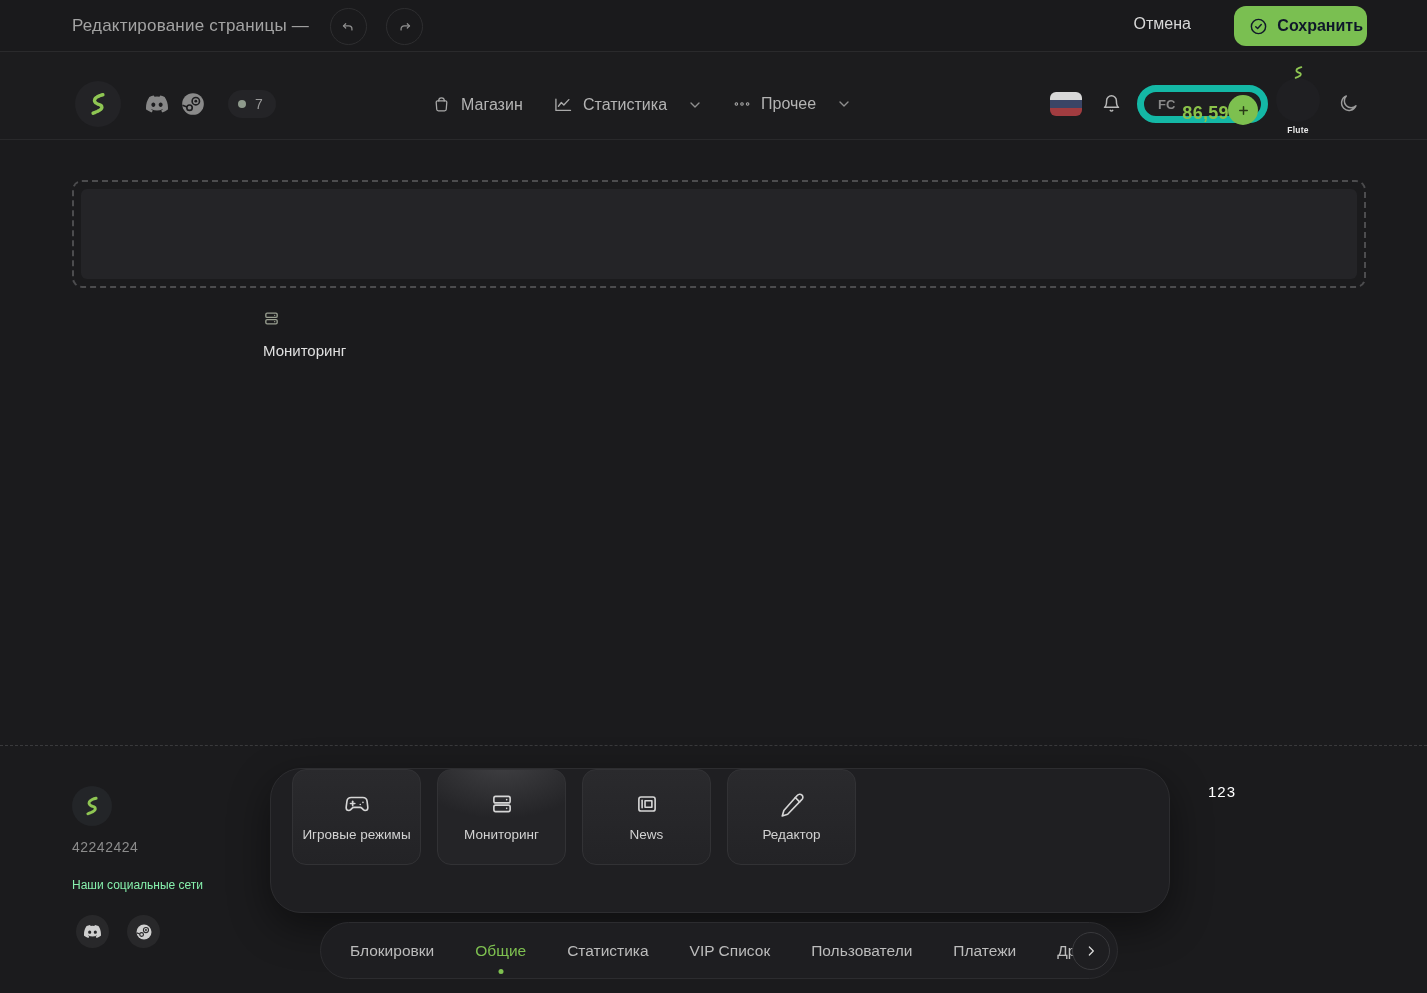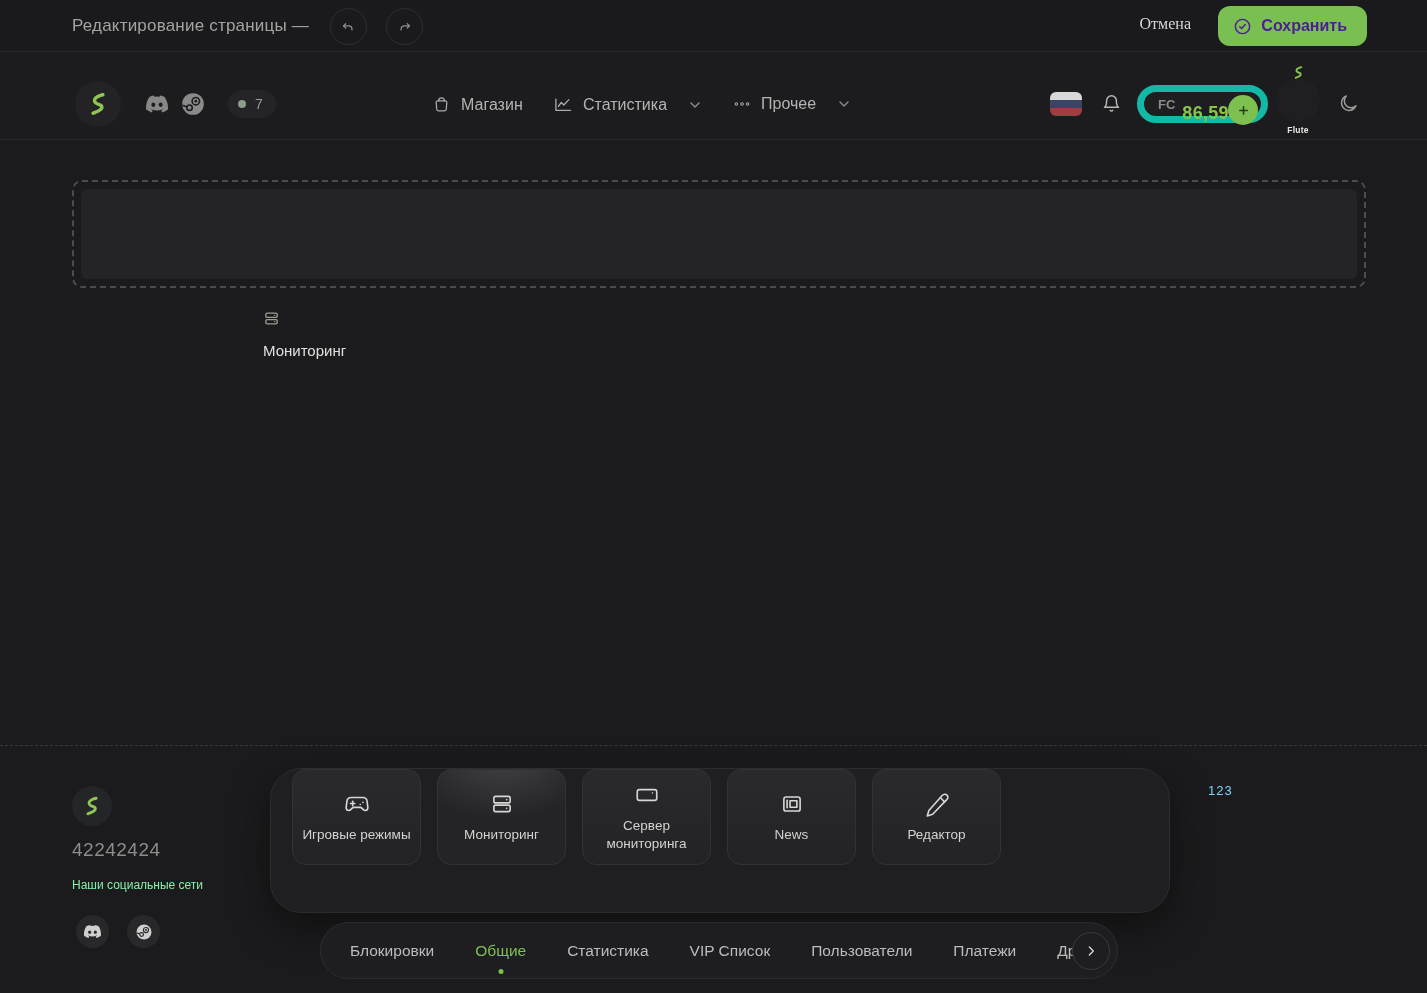--- a/index.html
+++ b/index.html
@@ -8,22 +8,22 @@
     position:relative; width:1427px; height:993px; overflow:hidden;
     background:#1b1b1d; font-family:"Liberation Sans", sans-serif;
   }
   svg { display:block; }
 
   
   .editor-bar { position:absolute; top:0; left:0; right:0; height:52px; background:#1a1a1c; border-bottom:1px solid #2a2a2c; }
   .editor-title { position:absolute; left:72px; top:16px; font-size:17px; color:#a3a3a3; font-weight:500; letter-spacing:.2px; }
   .icon-circle-btn { position:absolute; top:8px; width:37px; height:37px; border-radius:50%; border:1px solid #2e2e30; background:transparent; color:#8f8f8f; display:flex; align-items:center; justify-content:center; cursor:pointer; }
   .undo-btn { left:330px; } .redo-btn { left:386px; }
-  .cancel-btn { position:absolute; right:236px; top:15px; color:#d8d8d8; font-size:16px; background:none; border:none; cursor:pointer; font-family:Liberation Serif, serif; }
-  .save-btn { position:absolute; right:60px; top:6px; height:40px; padding:0 20px 0 15px; background:#7abf51; color:#4c1d95; border:none; border-radius:12px; font-size:16px; font-weight:700; display:flex; align-items:center; gap:9px; cursor:pointer; font-family:inherit; }
+  .cancel-btn { position:absolute; right:236px; top:15px; color:#d8d8d8; font-size:16px; background:none; border:none; cursor:pointer; font-family:Liberation Sans, sans-serif; }
+  .save-btn { position:absolute; right:60px; top:6px; height:40px; padding:0 4px 0 15px; background:#7abf51; color:#0f172a; border:none; border-radius:12px; font-size:16px; font-weight:700; display:flex; align-items:center; gap:9px; cursor:pointer; font-family:inherit; }
 
   
   .site-nav { position:absolute; top:52px; left:0; right:0; height:88px; background:#1c1c1e; border-bottom:1px solid #29292b; }
   .nav-logo { position:absolute; left:75px; top:29px; width:46px; height:46px; border-radius:50%; background:#232326; display:flex; align-items:center; justify-content:center; cursor:pointer; }
   .nav-discord { position:absolute; left:146px; top:41px; color:#878787; cursor:pointer; }
   .nav-steam { position:absolute; left:180px; top:39px; color:#8a8a8a; cursor:pointer; }
   .online-badge { position:absolute; left:228px; top:38px; height:28px; padding:0 13px 0 10px; border-radius:14px; background:#242427; display:flex; align-items:center; gap:9px; }
   .online-dot { width:8px; height:8px; border-radius:50%; background:#8e9a8c; }
   .online-count { font-size:14px; color:#9a9a9a; }
   .nav-link { position:absolute; display:flex; align-items:center; gap:10px; color:#b3b3b3; font-size:16px; cursor:pointer; }
@@ -46,31 +46,31 @@
   
   .drop-zone { position:absolute; left:72px; top:180px; width:1294px; height:108px; border:2px dashed #4c4c4e; border-radius:10px; padding:7px; }
   .drop-zone-inner { width:100%; height:100%; background:#242427; border-radius:6px; }
   .canvas-widget { position:absolute; left:263px; top:310px; display:flex; flex-direction:column; gap:15px; }
   .canvas-widget .cw-icon { color:#9aa091; }
   .canvas-widget .cw-label { font-size:15px; color:#e0e0e0; }
 
   
   .footer { position:absolute; left:0; top:745px; width:100%; height:248px; border-top:1px dashed #3a3a3c; }
   .footer-logo { position:absolute; left:72px; top:40px; width:40px; height:40px; border-radius:50%; background:#232528; display:flex; align-items:center; justify-content:center; }
-  .site-id { position:absolute; left:72px; top:93px; font-size:19px; color:#8c8c8c; letter-spacing:.5px; }
+  .site-id { position:absolute; left:72px; top:93px; font-size:14px; color:#8c8c8c; letter-spacing:.5px; }
   .socials-title { position:absolute; left:72px; top:132px; font-size:12px; color:#86efac; font-weight:500; }
   .social-btn { position:absolute; top:169px; width:33px; height:33px; border-radius:50%; background:#28282a; color:#cfcfcf; border:none; display:flex; align-items:center; justify-content:center; cursor:pointer; }
   .social-discord { left:76px; } .social-steam { left:127px; }
 
   
   .widgets-panel { position:absolute; left:270px; top:768px; width:900px; height:145px; background:#1f1f22; border:1px solid #2d2d30; border-radius:31px; box-shadow:0 14px 40px rgba(0,0,0,.45); display:flex; align-items:flex-start; padding:0 21px; gap:16px; }
   .widget-card { width:129px; height:96px; border-radius:14px; border:1px solid #323235; background:linear-gradient(180deg,#2a2a2d 0%, #232326 100%); display:flex; flex-direction:column; align-items:center; justify-content:center; gap:9px; cursor:pointer; color:#d6d6d6; }
   .widget-card.active { background:radial-gradient(95px 60px at 50% -12%, #414144, #242427); }
   .widget-card .wlabel { font-size:13.5px; color:#d2d2d2; text-align:center; line-height:1.3; max-width:120px; }
-  .page-indicator { position:absolute; left:1208px; top:783px; font-size:13px; color:#7dd3fc; letter-spacing:1px; }
+  .page-indicator { position:absolute; left:1208px; top:783px; font-size:15px; color:#ffffff; letter-spacing:1px; }
 
   
   .tab-bar { position:absolute; left:320px; top:922px; width:798px; height:57px; background:#1e1e21; border:1px solid #2c2c2f; border-radius:30px; display:flex; align-items:center; padding:0 10px 0 29px; gap:41px; overflow:hidden; }
   .tab { font-size:15.5px; color:#bcbcbc; white-space:nowrap; cursor:pointer; position:relative; flex:none; }
   .tab.active { color:#7ec050; }
   .tab.active::after { content:""; position:absolute; left:50%; transform:translateX(-50%); bottom:-14px; width:5px; height:5px; border-radius:50%; background:#7ec050; }
   .tab-next-btn { position:absolute; right:7px; top:9px; width:38px; height:38px; border-radius:50%; border:1px solid #3a3a3d; background:#1e1e21; color:#e0e0e0; display:flex; align-items:center; justify-content:center; cursor:pointer; }
 </style>
 </head>
 <body>
@@ -287,29 +287,20 @@
       <span>
         <svg width="26" height="26" viewBox="0 0 24 24" fill="none" stroke="currentColor" stroke-width="1.5" stroke-linecap="round" stroke-linejoin="round">
             <rect x="4.5" y="5" width="15" height="6" rx="1.6"></rect>
             <rect x="4.5" y="13" width="15" height="6" rx="1.6"></rect>
             <path d="M16.3 8h.01M16.3 16h.01"></path>
           </svg>
       </span>
       <span class="wlabel">Мониторинг</span>
     </div>
 
-    <div class="widget-card">
-      <span>
-        <svg width="26" height="26" viewBox="0 0 24 24" fill="none" stroke="currentColor" stroke-width="1.5" stroke-linecap="round" stroke-linejoin="round">
-            <rect x="3" y="7" width="18" height="10" rx="2"></rect>
-            <path d="M17 10.2h.01"></path>
-          </svg>
-      </span>
-      <span class="wlabel">Сервер мониторинга</span>
-    </div>
 
 
     <div class="widget-card">
       <span>
         <svg width="26" height="26" viewBox="0 0 24 24" fill="none" stroke="currentColor" stroke-width="1.5" stroke-linecap="round" stroke-linejoin="round">
             <rect x="4.5" y="5.5" width="15" height="13" rx="2"></rect>
             <path d="M7.5 8.5v7"></path>
             <rect x="10.2" y="9" width="6.3" height="6"></rect>
           </svg>
       </span>

